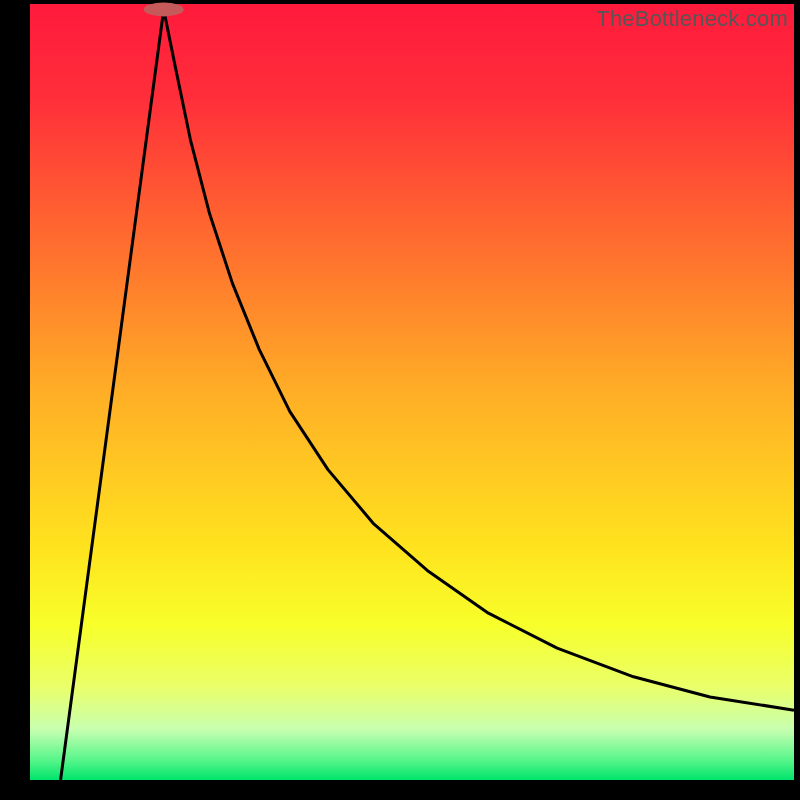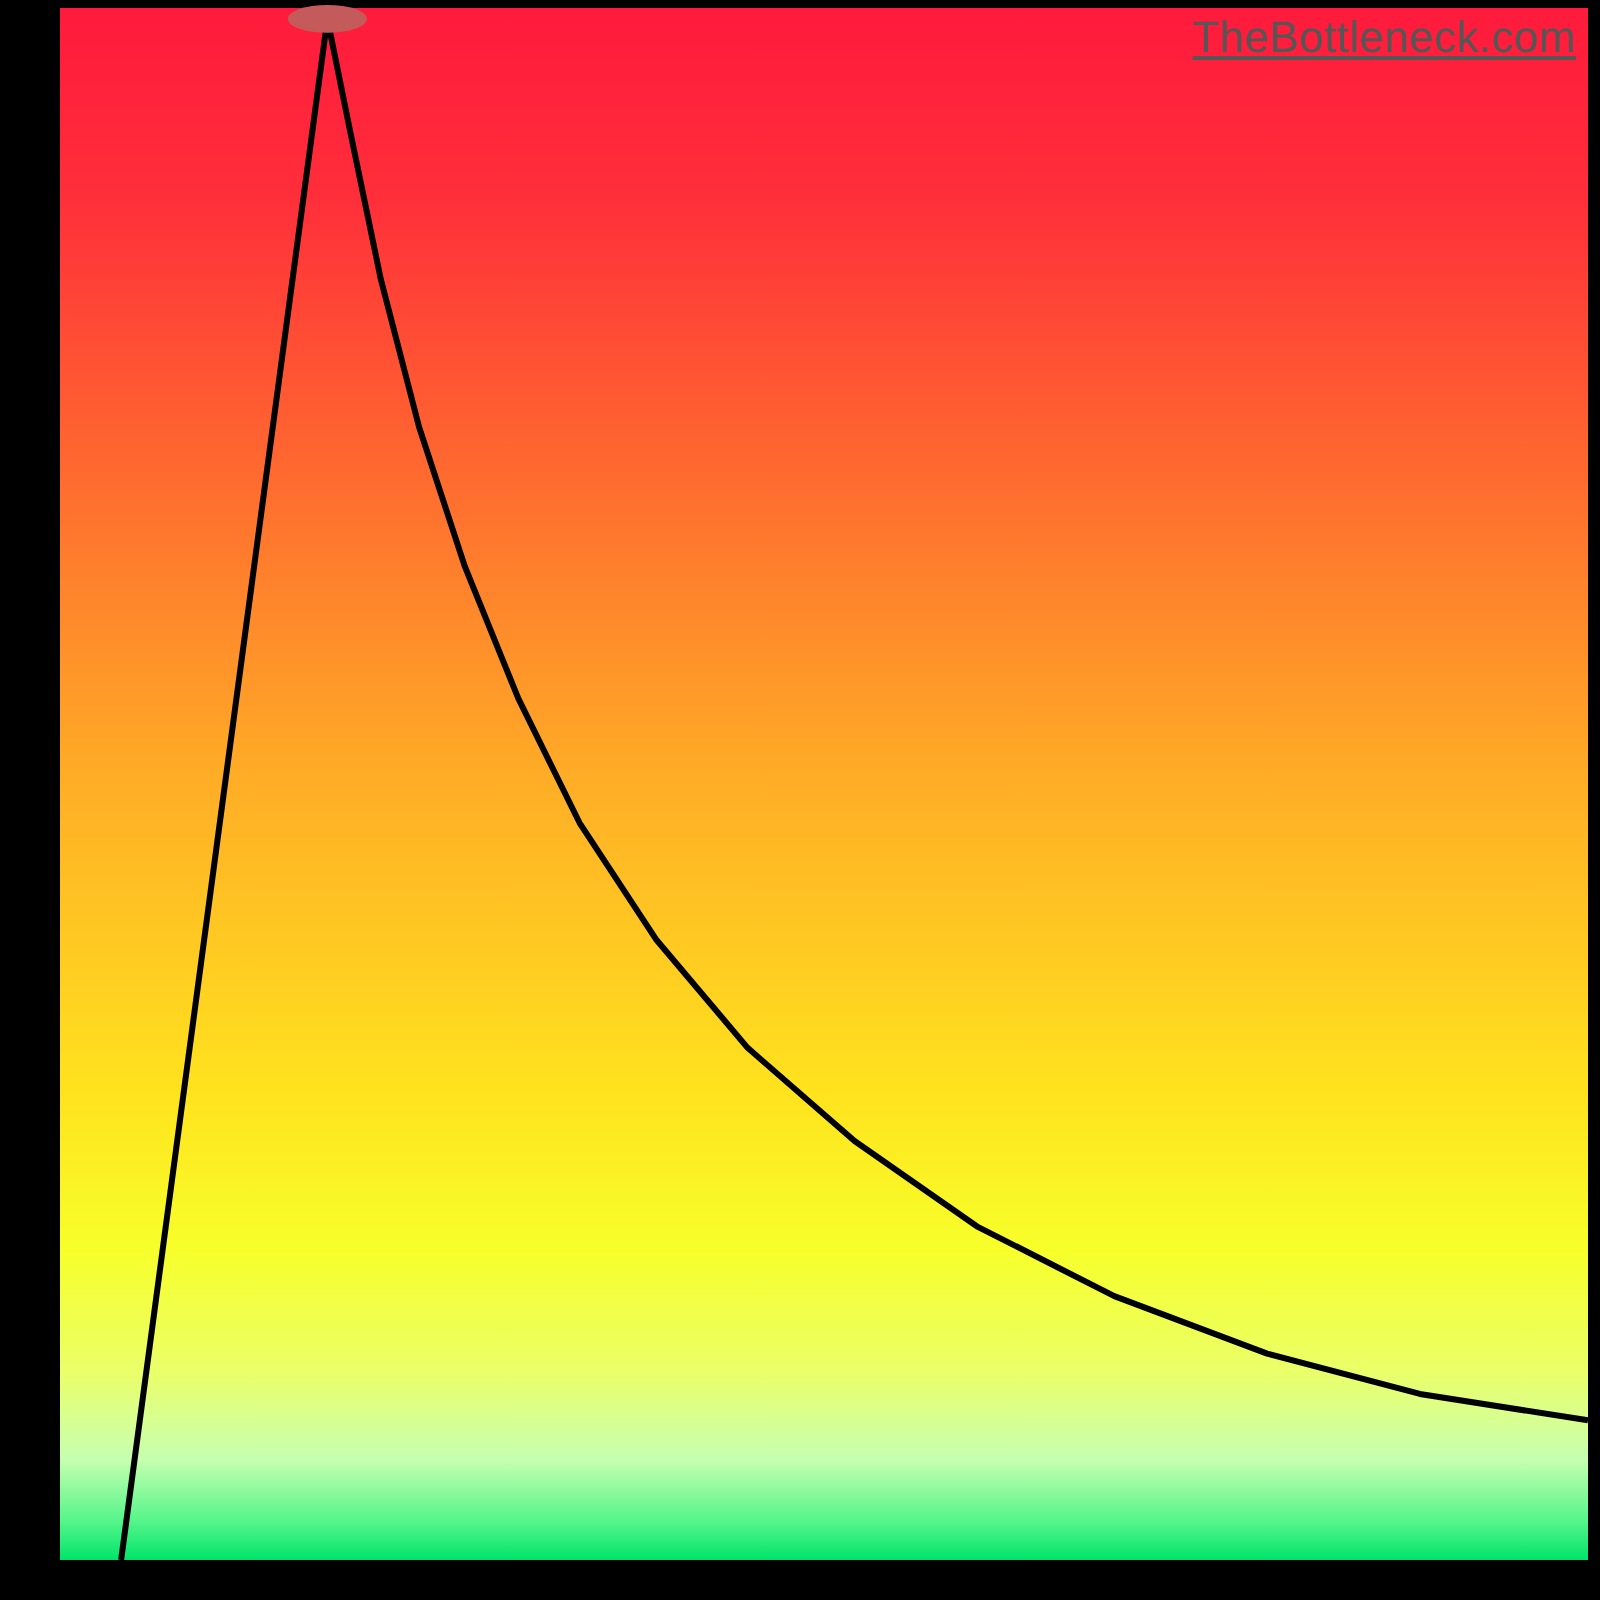--- a/index.html
+++ b/index.html
@@ -19,21 +19,20 @@
   .watermark {
     position: absolute;
     top: 6px;
     right: 12px;
     font-family: Arial, Helvetica, sans-serif;
     font-size: 22px;
     font-weight: 500;
     color: #565656;
     z-index: 10;
     letter-spacing: 0.2px;
-    text-decoration: underline;
   }
   svg {
     display: block;
   }
 </style>
 </head>
 <body>
 <div class="container">
 
 <div class="watermark">TheBottleneck.com</div>

